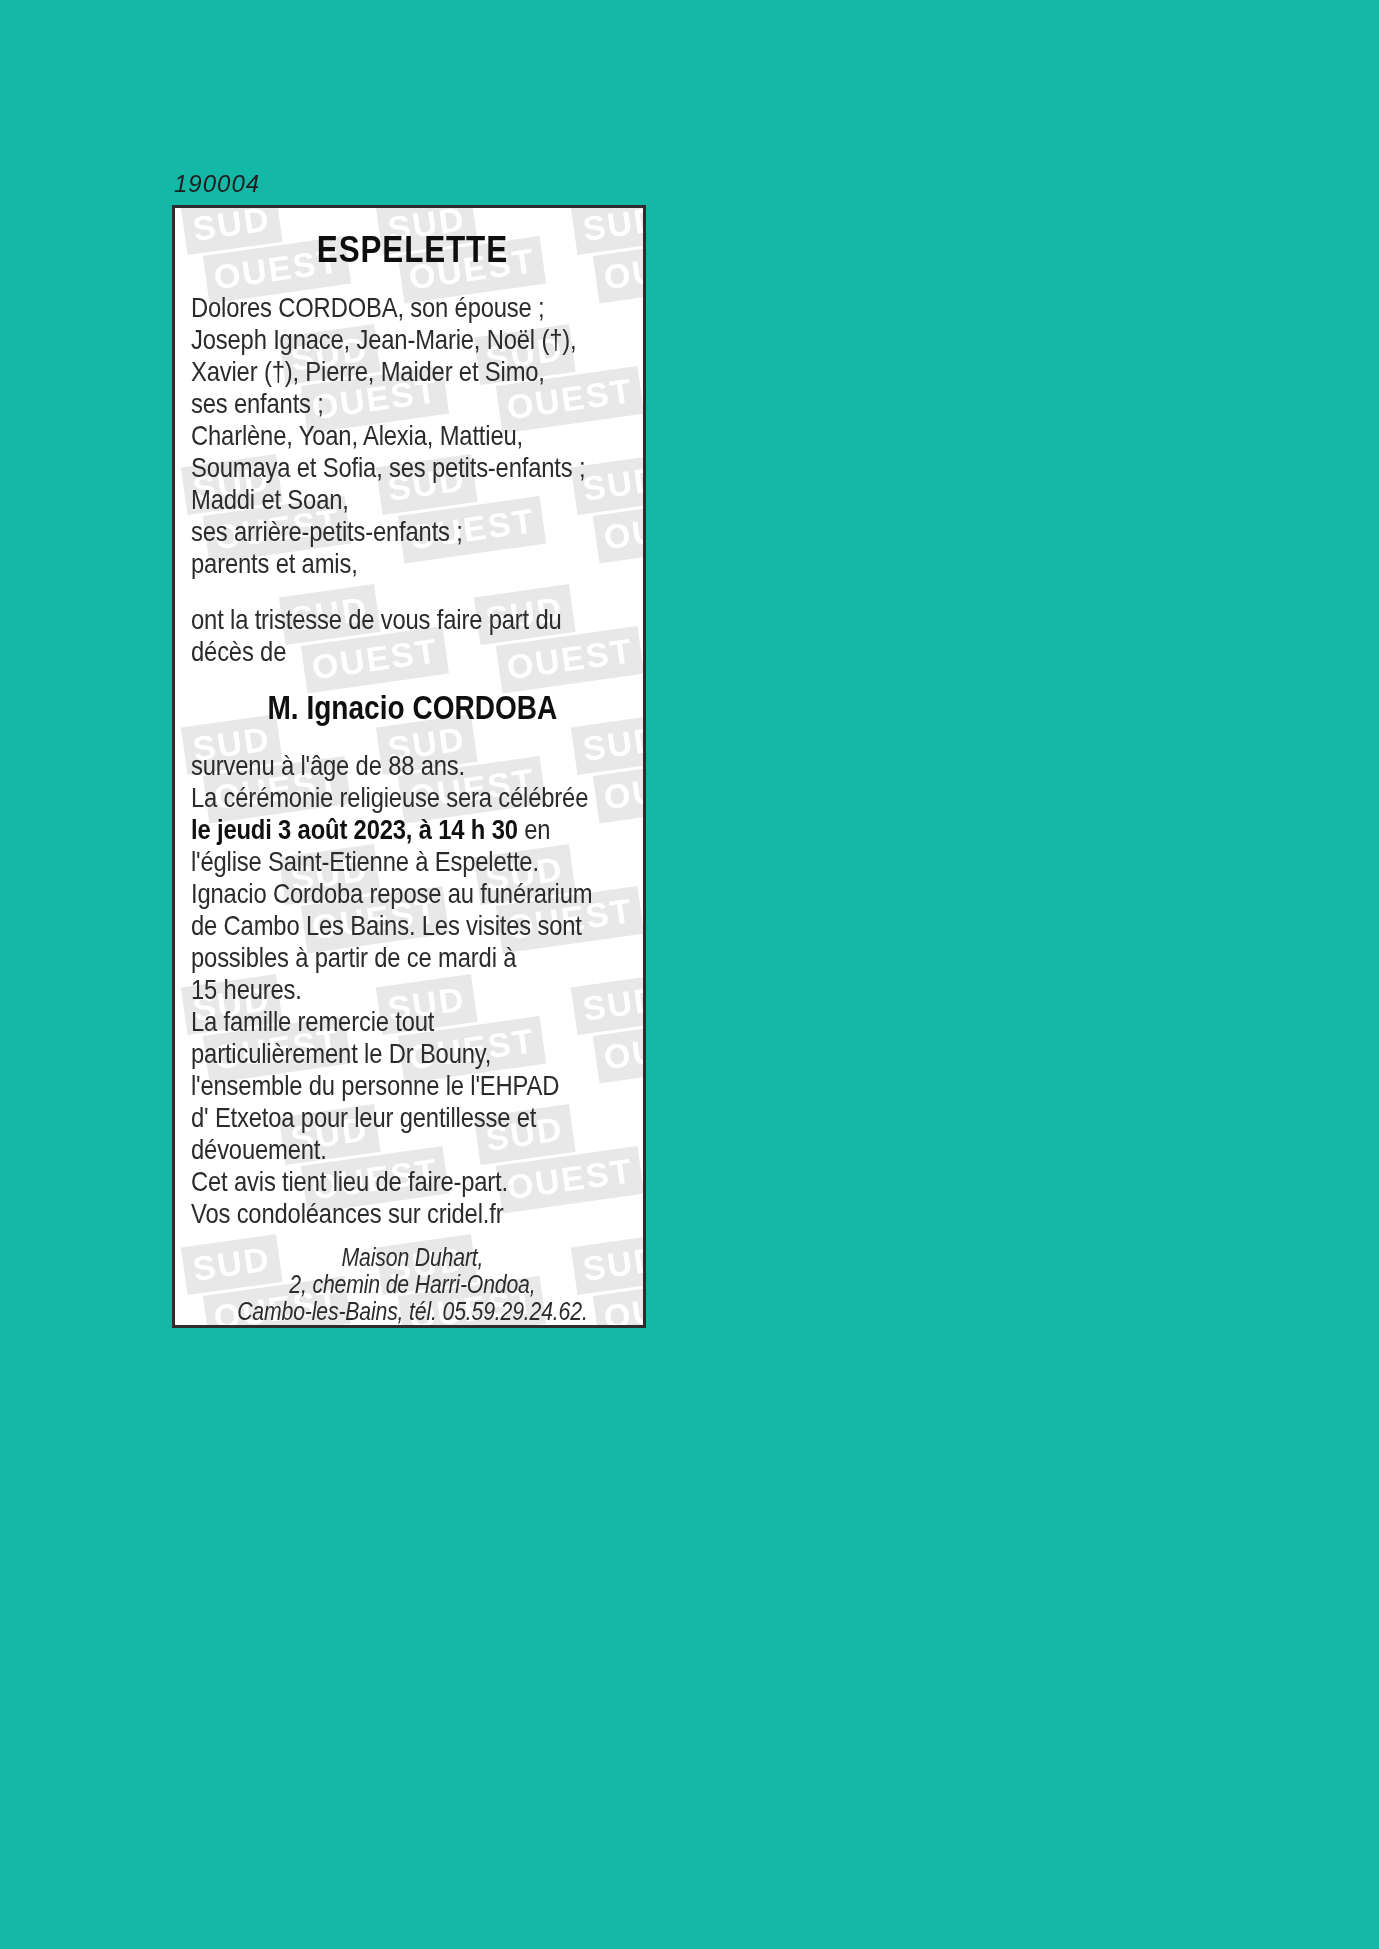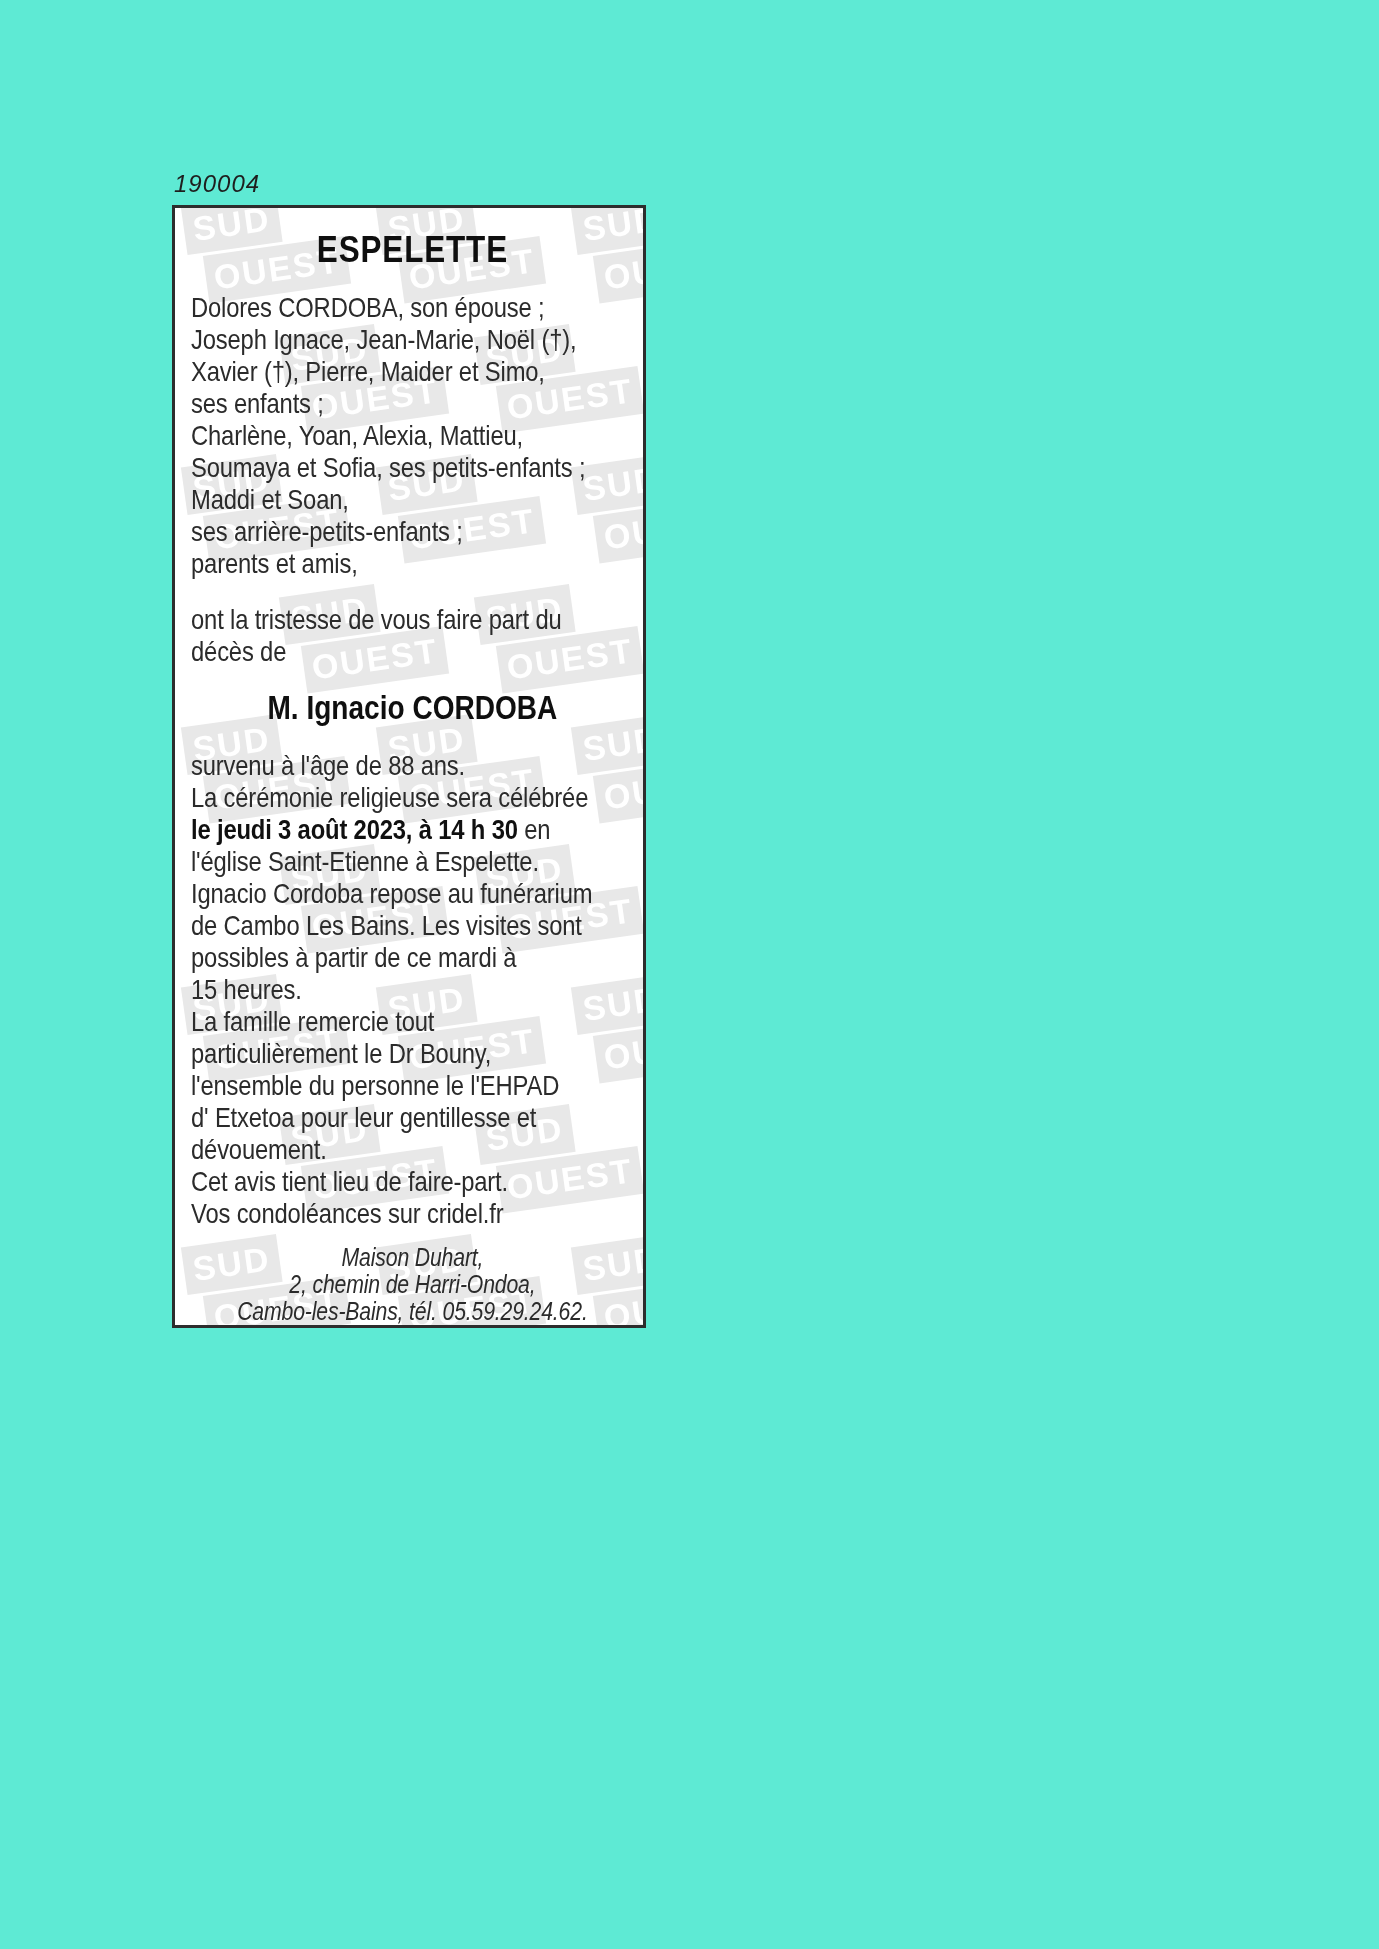--- a/index.html
+++ b/index.html
@@ -5,21 +5,21 @@
   html, body {
     margin: 0;
     padding: 0;
     background: #ffffff;
     font-family: "Liberation Sans", "DejaVu Sans", sans-serif;
   }
   .page {
     position: relative;
     width: 1379px;
     height: 1949px;
-    background: #5eead4;
+    background: #14b8a6;
     overflow: hidden;
   }
   .ref-number {
     position: absolute;
     left: 174px;
     top: 170px;
     font-size: 24px;
     font-style: italic;
     font-weight: 500;
     letter-spacing: 1px;

